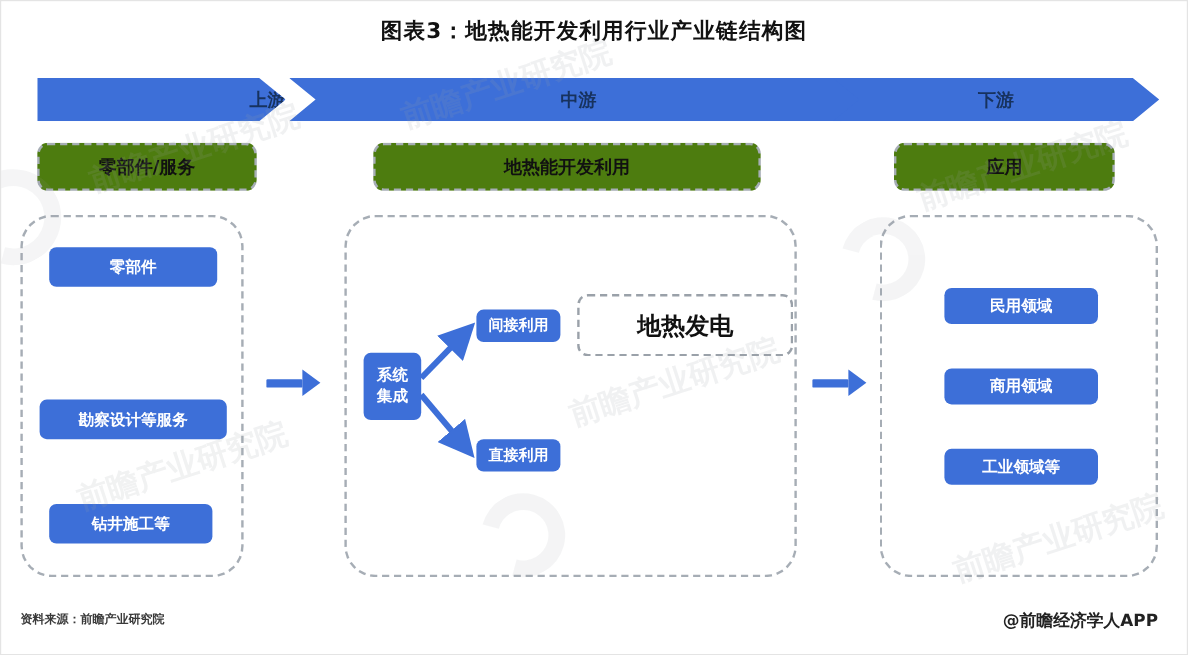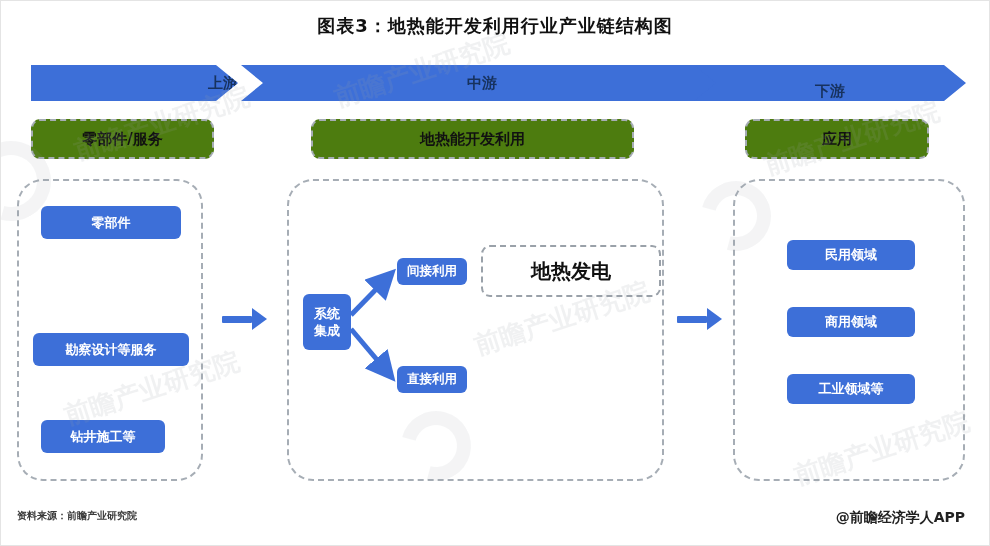--- a/index.html
+++ b/index.html
@@ -11,21 +11,21 @@
            font-size:18px; font-weight:bold; color:#111; letter-spacing:1px; }
 
   
   .banner { position:absolute; top:64px; height:36px; background:#3D6FD8;
             display:flex; align-items:center; justify-content:center;
             font-size:15px; font-weight:bold; color:#17325E; }
   .banner.first { clip-path:polygon(0 0, calc(100% - 22px) 0, 100% 50%, calc(100% - 22px) 100%, 0 100%); }
   .banner.next  { clip-path:polygon(0 0, calc(100% - 22px) 0, 100% 50%, calc(100% - 22px) 100%, 0 100%, 22px 50%); }
   .banner-up   { left:30px;  width:207px;justify-content:flex-end; }
   .banner-mid  { left:240px; width:482px;text-align:right; }
-  .banner-down { left:693px; width:272px;align-items:flex-end; }
+  .banner-down { left:693px; width:272px; }
 
   
   .stage-label { position:absolute; top:118px; height:40px; background:#4d7c0f;
                  border:2px dashed #a6adb5; border-radius:9px;
                  display:flex; align-items:center; justify-content:center;
                  font-size:15px; font-weight:bold; color:#111; }
   .stage-up   { left:30px;  width:183px; }
   .stage-mid  { left:310px; width:323px; }
   .stage-down { left:744px; width:184px; }
 
@@ -39,21 +39,21 @@
   .btn-blue { position:absolute; background:#3D6FD8; color:#fff; border-radius:6px;
               display:flex; align-items:center; justify-content:center;
               font-size:13px; font-weight:bold; text-align:center; }
   .preline { white-space:pre-line; }
 
   
   .up-item1 { left:22px; width:140px; top:25px;  height:33px; }
   .up-text  { position:absolute; left:0; width:100%; top:70px; text-align:center;
               font-size:14.5px; font-weight:bold; color:#111; line-height:22px; }
   .up-item2 { left:14px; width:156px; top:152px; height:33px; }
-  .up-item3 { left:22px; width:124px; top:239px; height:33px; }
+  .up-item3 { left:22px; width:136px; top:239px; height:33px; }
 
   
   .sys-box   { left:14px;  top:113px; width:48px;  height:56px; line-height:17px; }
   .node-ind  { left:108px; top:77px;  width:70px;  height:27px; font-size:12.5px; }
   .node-dir  { left:108px; top:185px; width:70px;  height:27px; font-size:12.5px; }
   .result-box { position:absolute; background:#fff; border:2px dashed #9aa1a9;
                 border-radius:9px; display:flex; align-items:center; justify-content:center;
                 font-size:20px; font-weight:bold; color:#111; text-align:center; line-height:24px; }
   .result-ind { left:192px; top:64px;  width:180px; height:52px; }
   .result-dir { left:192px; top:172px; width:180px; height:64px; }

